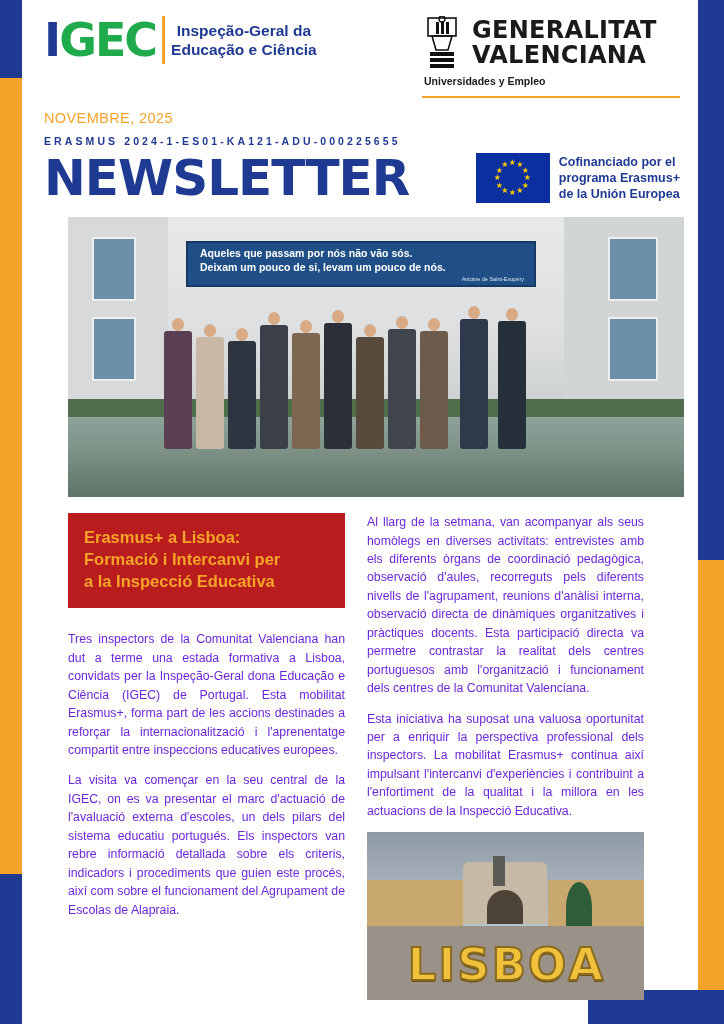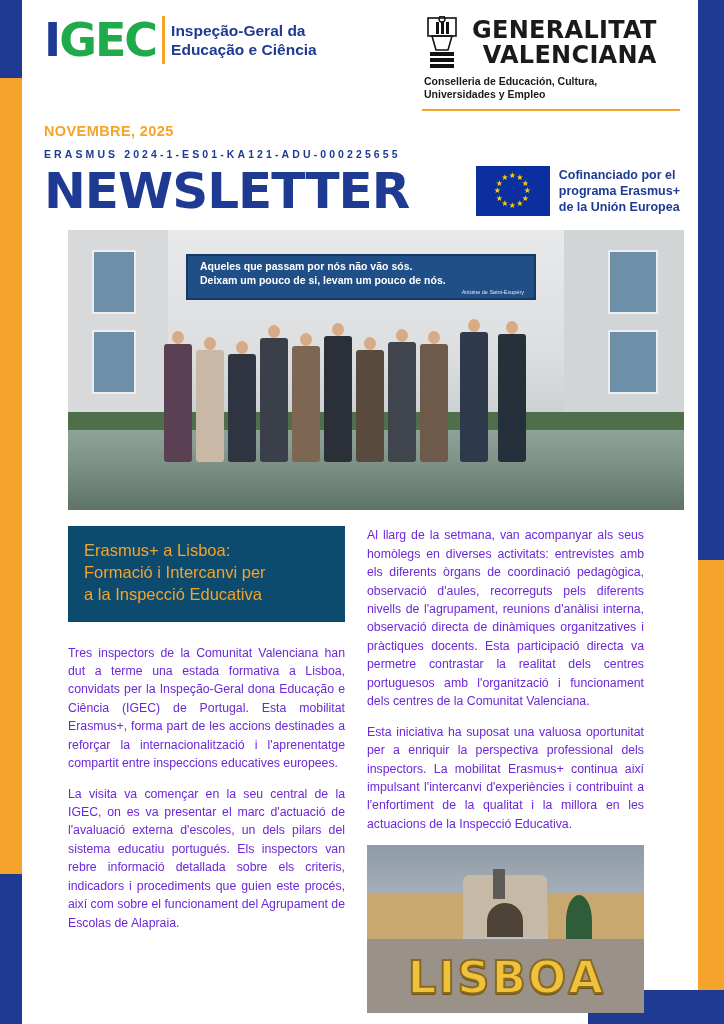--- a/index.html
+++ b/index.html
@@ -49,21 +49,21 @@
     left:22px; top:0; right:26px; bottom:0;
   }
 
   
   .header {
     display:flex;
     align-items:flex-start;
     padding: 16px 14px 0 22px;
     gap: 20px;
   }
-  .logo-igec { display:flex; align-items:center; gap:0; }
+  .logo-igec { display:flex; align-items:center; gap:0;text-align:center; }
   .igec-word {
     font-family:"DejaVu Sans", sans-serif;
     font-weight:bold;
     font-size:46px;
     letter-spacing:-2px;
     line-height:1;
   }
   .igec-i { color:#1f3a93; }
   .igec-g { color:#1faa4b; }
   .igec-e { color:#1faa4b; }
@@ -73,21 +73,21 @@
   }
   .igec-sub {
     color:#1f3a93;
     font-size:15.5px;
     font-weight:bold;
     line-height:1.25;
     max-width:180px;
   }
 
   .gv-block { margin-left:auto; text-align:left; padding-right:4px; }
-  .gv-top { display:flex; align-items:center; gap:10px;text-align:right; }
+  .gv-top { display:flex; align-items:center; gap:10px; }
   .gv-crest { width:40px; height:54px; }
   .gv-name {
     font-family:"DejaVu Sans", sans-serif;
     font-weight:bold;
     color:#1a1a1a;
     font-size:24px;
     line-height:1.03;
     letter-spacing:0.3px;
   }
   .gv-dept {
@@ -99,21 +99,21 @@
     padding-left:2px;
   }
   .gv-rule {
     height:2px; background:#f5a32a; margin-top:8px; width:258px;
   }
 
   
   .title-block { padding: 4px 14px 0 22px; position:relative; }
   .month {
     color:#f5a32a;
-    font-weight:bold;
+    font-weight:normal;
     font-size:14.5px;
     letter-spacing:0.4px;
     margin-top:8px;
   }
   .project-code {
     color:#1f3a93;
     font-weight:bold;
     font-size:10.5px;
     letter-spacing:3.1px;
     margin-top:9px;
@@ -194,23 +194,23 @@
 
   
   .columns {
     display:flex;
     padding: 16px 14px 0 46px;
     gap:22px;
   }
   .col { width:277px; }
 
   .callout {
-    background:#0c4a6e;
+    background:#b91c1c;
     color:#f5a32a;
-    font-weight:normal;
+    font-weight:bold;
     font-size:16.5px;
     line-height:1.32;
     padding:14px 16px 16px 16px;
   }
 
   p.body {
     color:#6d28d9;
     font-size:12.3px;
     line-height:1.5;
     text-align:justify;
@@ -291,21 +291,20 @@
           <rect x="8" y="42" width="24" height="4" fill="#111"></rect>
           <rect x="8" y="48" width="24" height="4" fill="#111"></rect>
           <circle cx="20" cy="3" r="3" fill="none" stroke="#111" stroke-width="1.4"></circle>
         </svg>
         <div class="gv-name">
           <div>GENERALITAT</div>
           <div>VALENCIANA</div>
         </div>
       </div>
       <div class="gv-dept">
-        <div>Conselleria de Educación, Cultura,</div>
         <div>Universidades y Empleo</div>
       </div>
       <div class="gv-rule"></div>
     </div>
   </div>
 
   <div class="title-block">
     <div class="month">NOVEMBRE, 2025</div>
     <div class="project-code">ERASMUS 2024-1-ES01-KA121-ADU-000225655</div>
 

